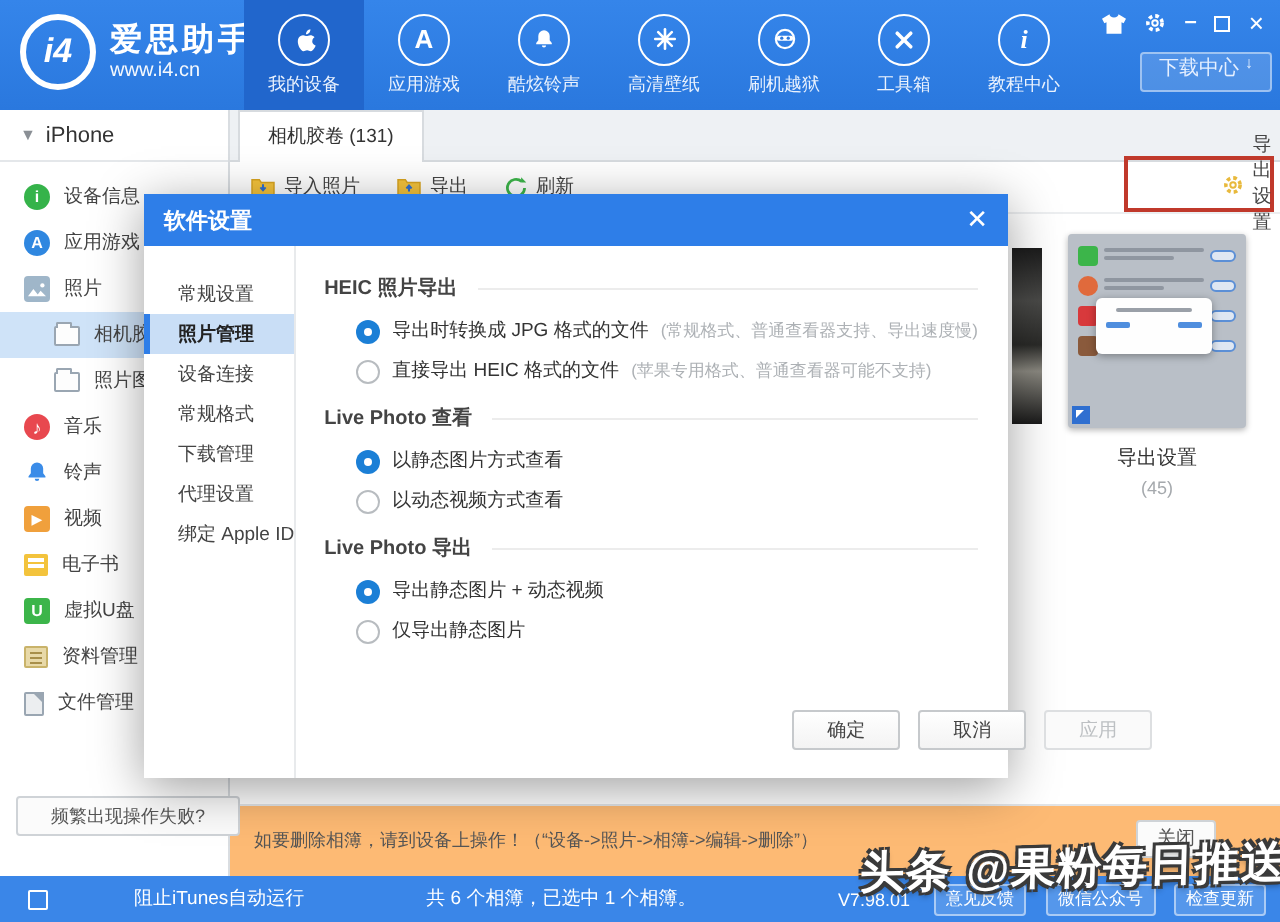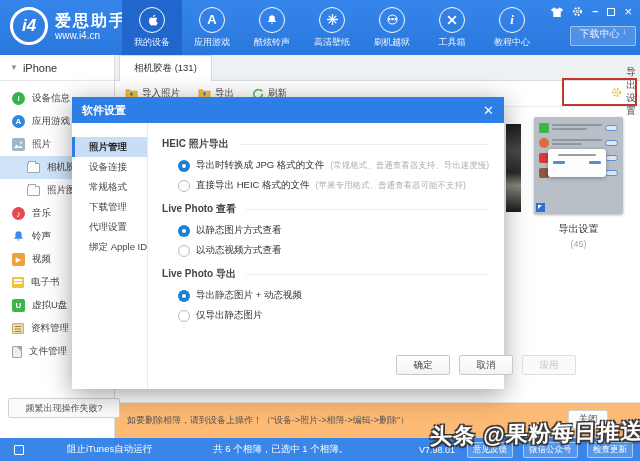--- a/index.html
+++ b/index.html
@@ -422,20 +422,21 @@
     </div>
   </div>
 
   <div class="dialog">
     <div class="dlg-title">
       <span>软件设置</span>
       <span class="dlg-close">✕</span>
     </div>
     <div class="dlg-body">
       <div class="dlg-menu">
+        <div class="dlg-menu-item">常规设置</div>
         <div class="dlg-menu-item active">照片管理</div>
         <div class="dlg-menu-item">设备连接</div>
         <div class="dlg-menu-item">常规格式</div>
         <div class="dlg-menu-item">下载管理</div>
         <div class="dlg-menu-item">代理设置</div>
         <div class="dlg-menu-item">绑定 Apple ID</div>
       </div>
       <div class="dlg-content">
 
         <div class="sec">

